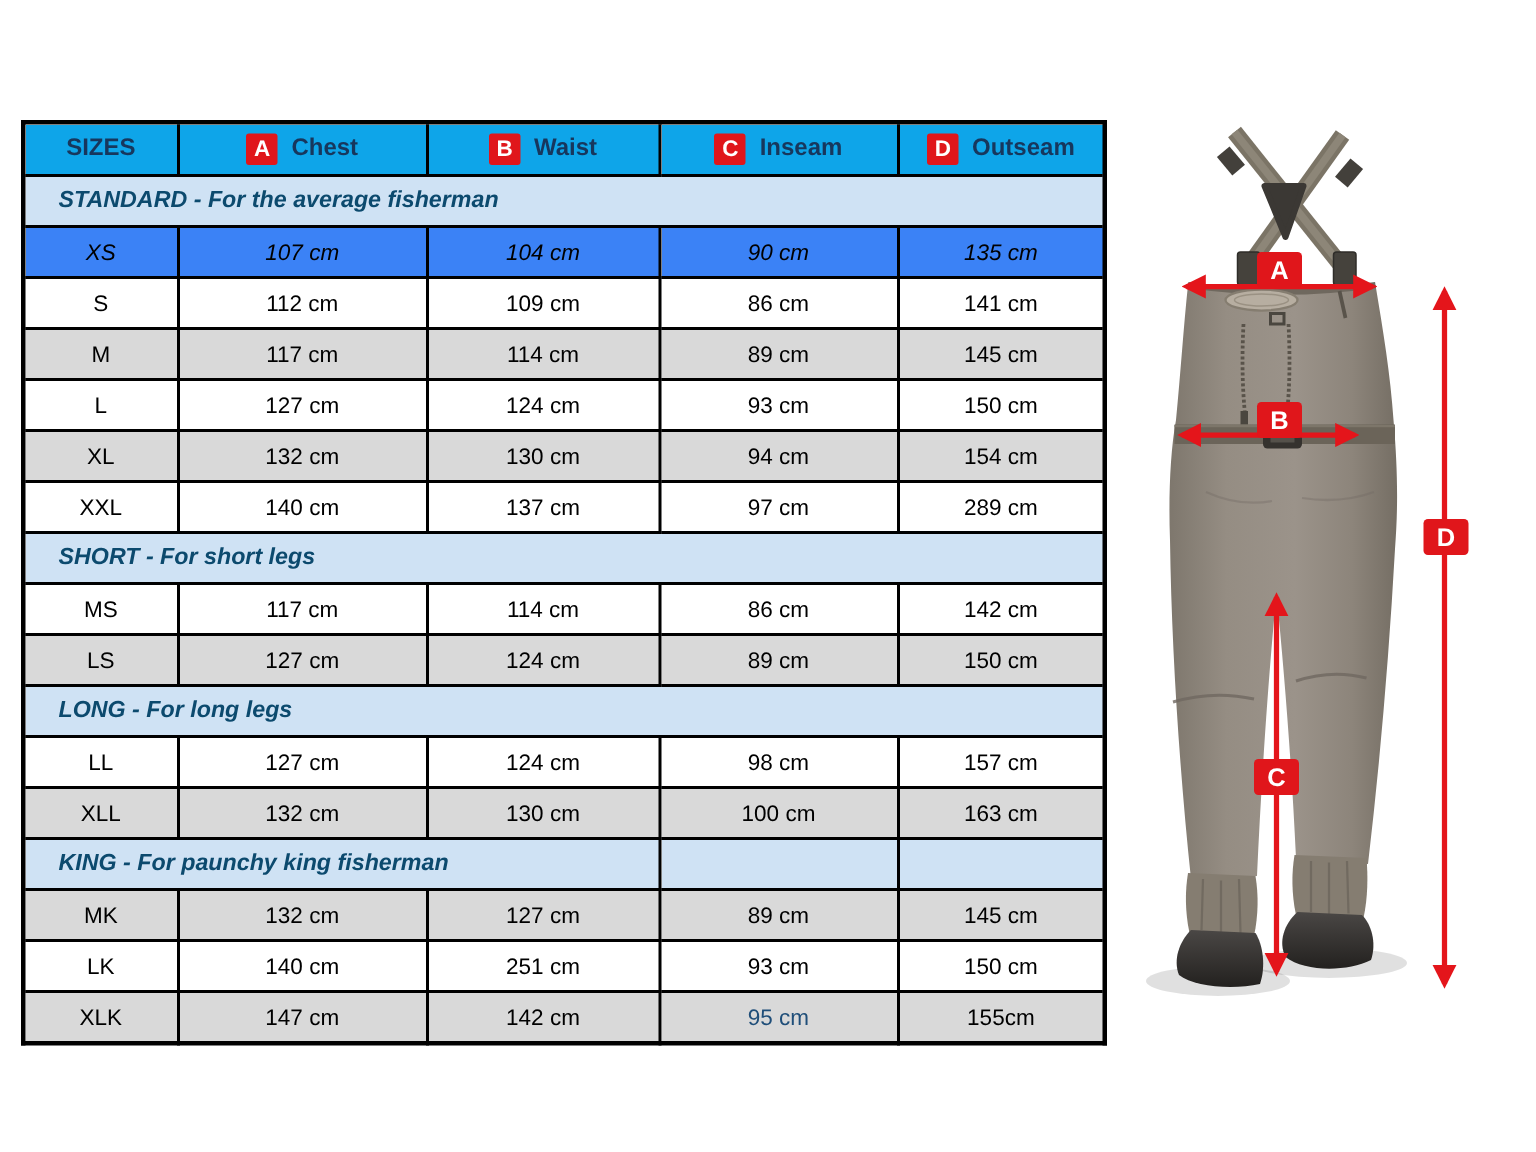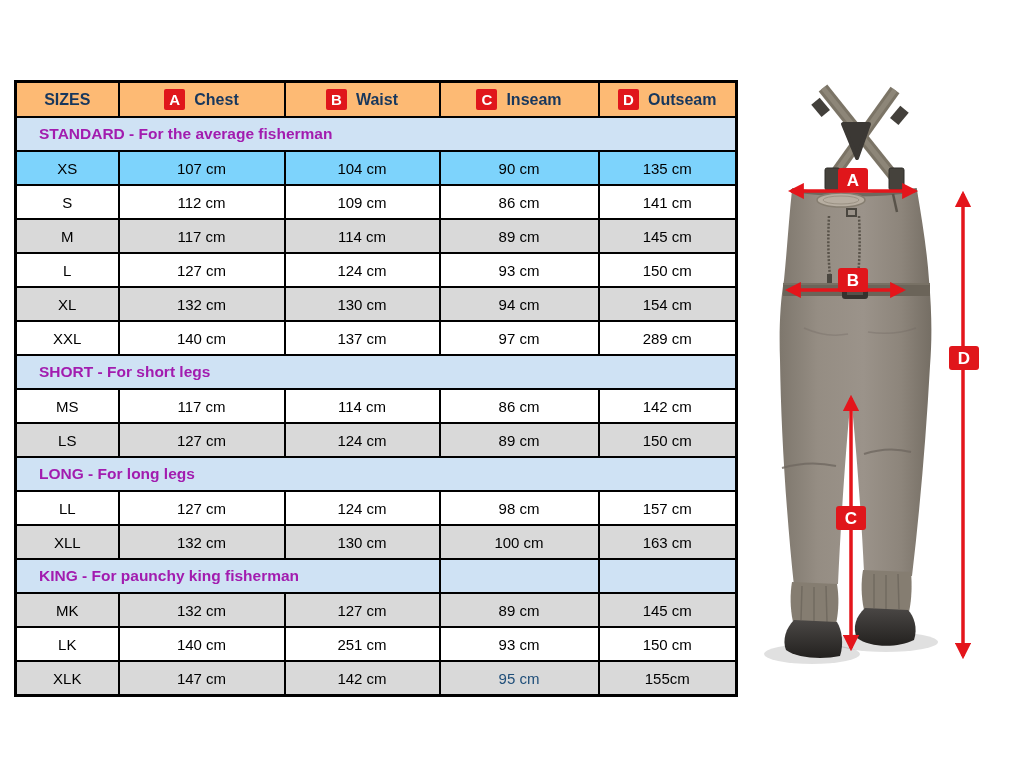--- a/index.html
+++ b/index.html
@@ -4,28 +4,28 @@
 <style>
   html,body{margin:0;padding:0;background:#fff;}
   .canvas{position:relative;width:1024px;height:768px;background:#ffffff;overflow:hidden;
           font-family:"Liberation Sans",sans-serif;}
 
   
   table.size-table{position:absolute;left:14px;top:80px;width:721px;
     border-collapse:collapse;border:3px solid #000;table-layout:fixed;}
   .size-table th,.size-table td{border:2px solid #000;text-align:center;padding:0;
     font-size:15px;color:#000;height:32px;overflow:hidden;white-space:nowrap;}
-  .size-table thead th{background:#fdba74;color:#17375d;font-weight:bold;font-size:16px;height:33px;}
+  .size-table thead th{background:#0ea5e9;color:#17375d;font-weight:bold;font-size:16px;height:33px;}
   .letterbox{display:inline-block;width:21px;height:21px;line-height:21px;background:#e0161b;
     color:#fff;border-radius:2px;font-size:15px;font-weight:bold;margin-right:9px;
     vertical-align:middle;text-align:center;}
   .collabel{vertical-align:middle;}
   .section-row td{background:#cfe2f4;}
-  td.section-title{text-align:left;padding-left:22px;color:#a21caf;font-weight:bold;font-size:15.5px;}
-  .shade-blue  td{background:#7dd3fc;}
+  td.section-title{text-align:left;padding-left:22px;color:#0c4a6e;font-weight:bold;font-size:15.5px;font-style:italic;}
+  .shade-blue  td{background:#3b82f6;font-style:italic;}
   .shade-white td{background:#ffffff;}
   .shade-gray  td{background:#d9d9d9;}
   .size-table td.accent{color:#1f4e79;}
 
   
   .figure{position:absolute;left:744px;top:78px;width:280px;height:612px;}
   .figure svg{display:block;width:100%;height:100%;}
   .marker-letter{font-family:"Liberation Sans",sans-serif;font-size:17px;font-weight:bold;fill:#fff;}
 </style>
 </head>

